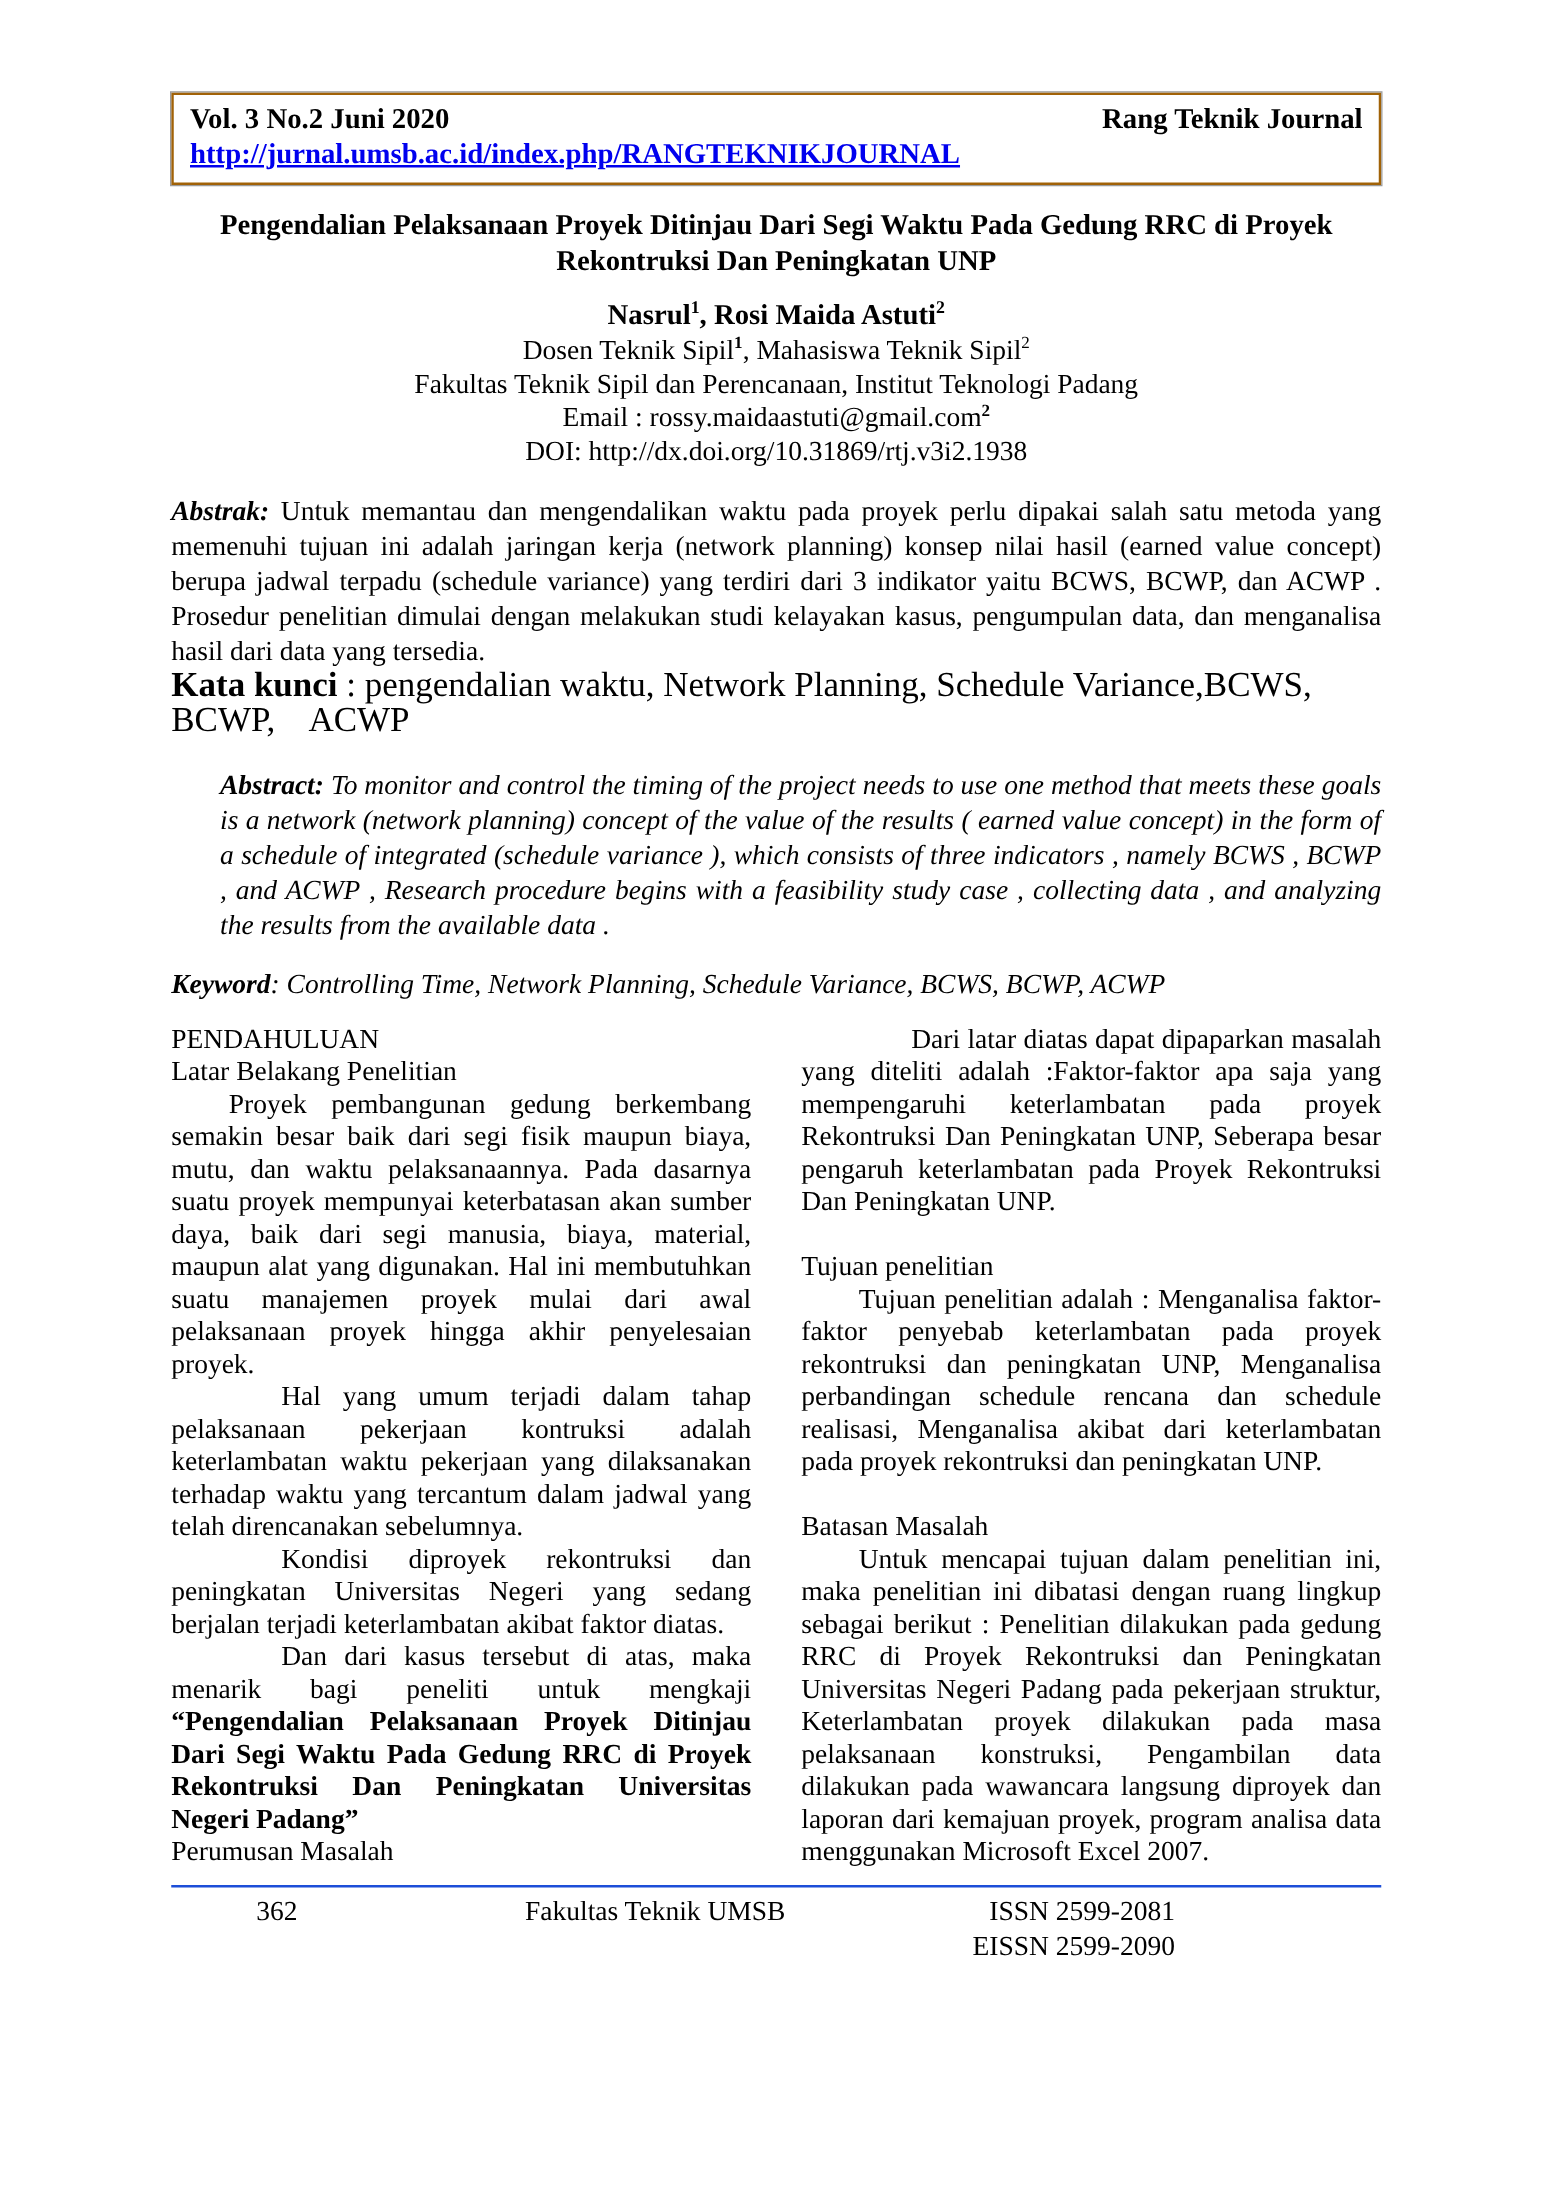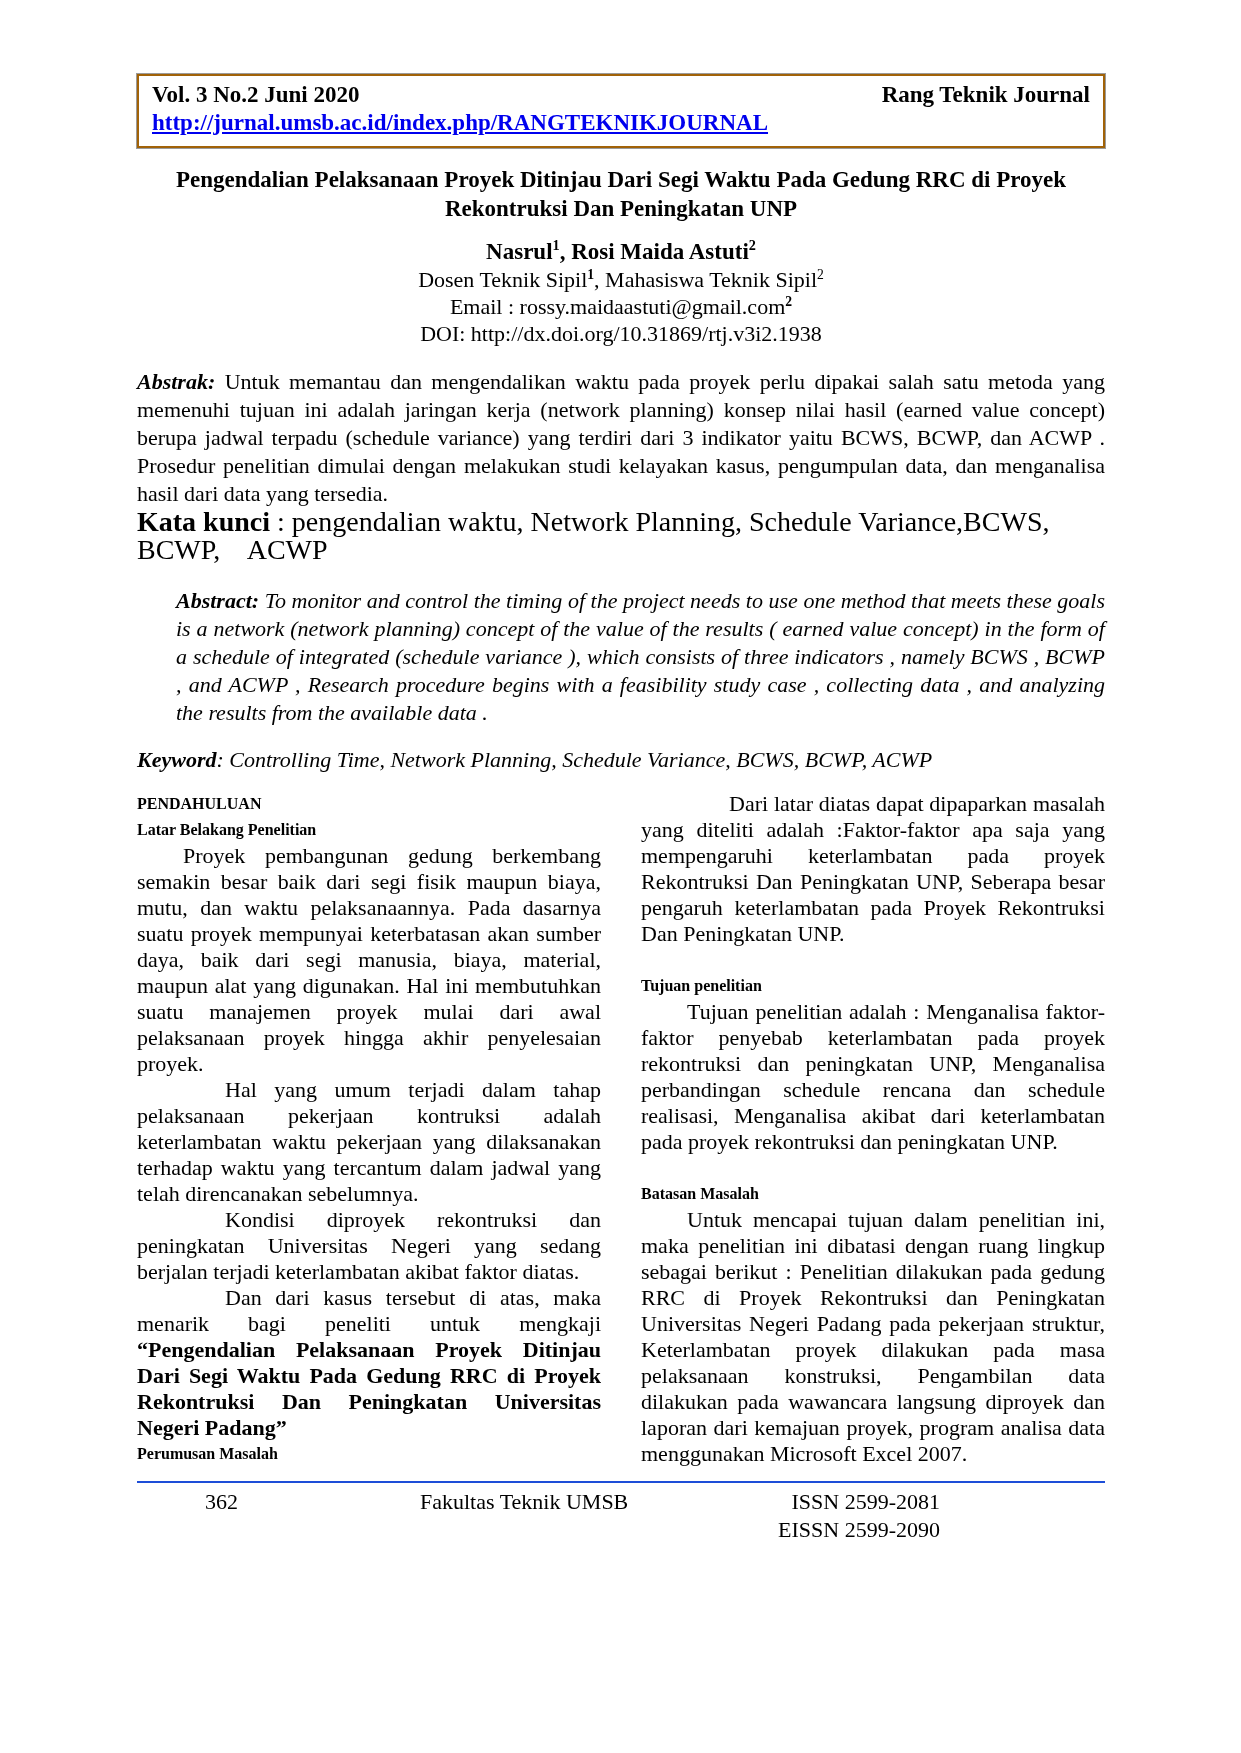--- a/index.html
+++ b/index.html
@@ -62,21 +62,21 @@
   .lbl-italic { font-style: italic; }
   .abstrak { margin-top: 21px; }
   .kata-kunci { font-size: 28px; line-height: 28px; text-align: left; }
   .pre { white-space: pre-wrap; }
   .abstract-en { margin-top: 23px; font-style: italic; margin-left: 39px; }
   .keyword { margin-top: 19px; font-size: 22px; line-height: 28px; font-style: italic; text-align: left; }
   
   .columns { display: flex; gap: 40px; margin-top: 17px; }
   .col { flex: 1; min-width: 0; font-size: 22px; line-height: 26px; }
   .col p { text-align: justify; }
-  .col h3 { font-size: 16px; line-height: 26px; font-weight: bold; }
+  .col h3 { font-size: 22px; line-height: 26px; font-weight: normal; }
   .gap-above { margin-top: 26px; }
   .indent-sm { text-indent: 46px; }
   .indent-lg { text-indent: 88px; }
   .bold-run { font-weight: bold; }
   
   .footer {
     margin-top: 14px;
     border-top: 2px solid #1d4ed8;
     position: relative;
     height: 70px;
@@ -98,20 +98,21 @@
       <span>Rang Teknik Journal</span>
     </div>
     <a class="header-link">http://jurnal.umsb.ac.id/index.php/RANGTEKNIKJOURNAL</a>
   </div>
 
   <h1 class="title">Pengendalian Pelaksanaan Proyek Ditinjau Dari Segi Waktu Pada Gedung RRC di Proyek Rekontruksi Dan Peningkatan UNP</h1>
 
   <div class="authors"><span>Nasrul</span><sup class="sup-bold">1</sup><span>, Rosi Maida Astuti</span><sup class="sup-bold">2</sup></div>
 
   <div class="affil"><span>Dosen Teknik Sipil</span><sup class="sup-bold">1</sup><span>, Mahasiswa Teknik Sipil</span><sup class="sup-light">2</sup></div>
+  <div class="affil">Fakultas Teknik Sipil dan Perencanaan, Institut Teknologi Padang</div>
   <div class="affil"><span>Email : rossy.maidaastuti@gmail.com</span><sup class="sup-bold">2</sup></div>
   <div class="affil">DOI: http://dx.doi.org/10.31869/rtj.v3i2.1938</div>
 
   <p class="para abstrak"><span class="lbl lbl-italic">Abstrak:</span><span> <span>Untuk memantau dan mengendalikan waktu pada proyek perlu dipakai salah satu metoda yang memenuhi tujuan ini adalah jaringan kerja (network planning) konsep nilai hasil (earned value concept) berupa jadwal terpadu (schedule variance) yang terdiri dari 3 indikator yaitu BCWS, BCWP, dan ACWP . Prosedur penelitian dimulai dengan melakukan studi kelayakan kasus, pengumpulan data, dan menganalisa hasil dari data yang tersedia.</span></span></p>
 
   <p class="kata-kunci"><span class="lbl">Kata kunci</span><span class="pre"> : pengendalian waktu, Network Planning, Schedule Variance,BCWS, BCWP,    ACWP</span></p>
 
   <p class="para abstract-en"><span class="lbl">Abstract:</span><span> <span>To monitor and control the timing of the project needs to use one method that meets these goals is a network (network planning) concept of the value of the results ( earned value concept) in the form of a schedule of integrated (schedule variance ), which consists of three indicators , namely BCWS , BCWP , and ACWP , Research procedure begins with a feasibility study case , collecting data , and analyzing the results from the available data .</span></span></p>
 
   <p class="keyword"><span class="lbl">Keyword</span><span class="pre">: Controlling Time, Network Planning, Schedule Variance, BCWS, BCWP, ACWP</span></p>

